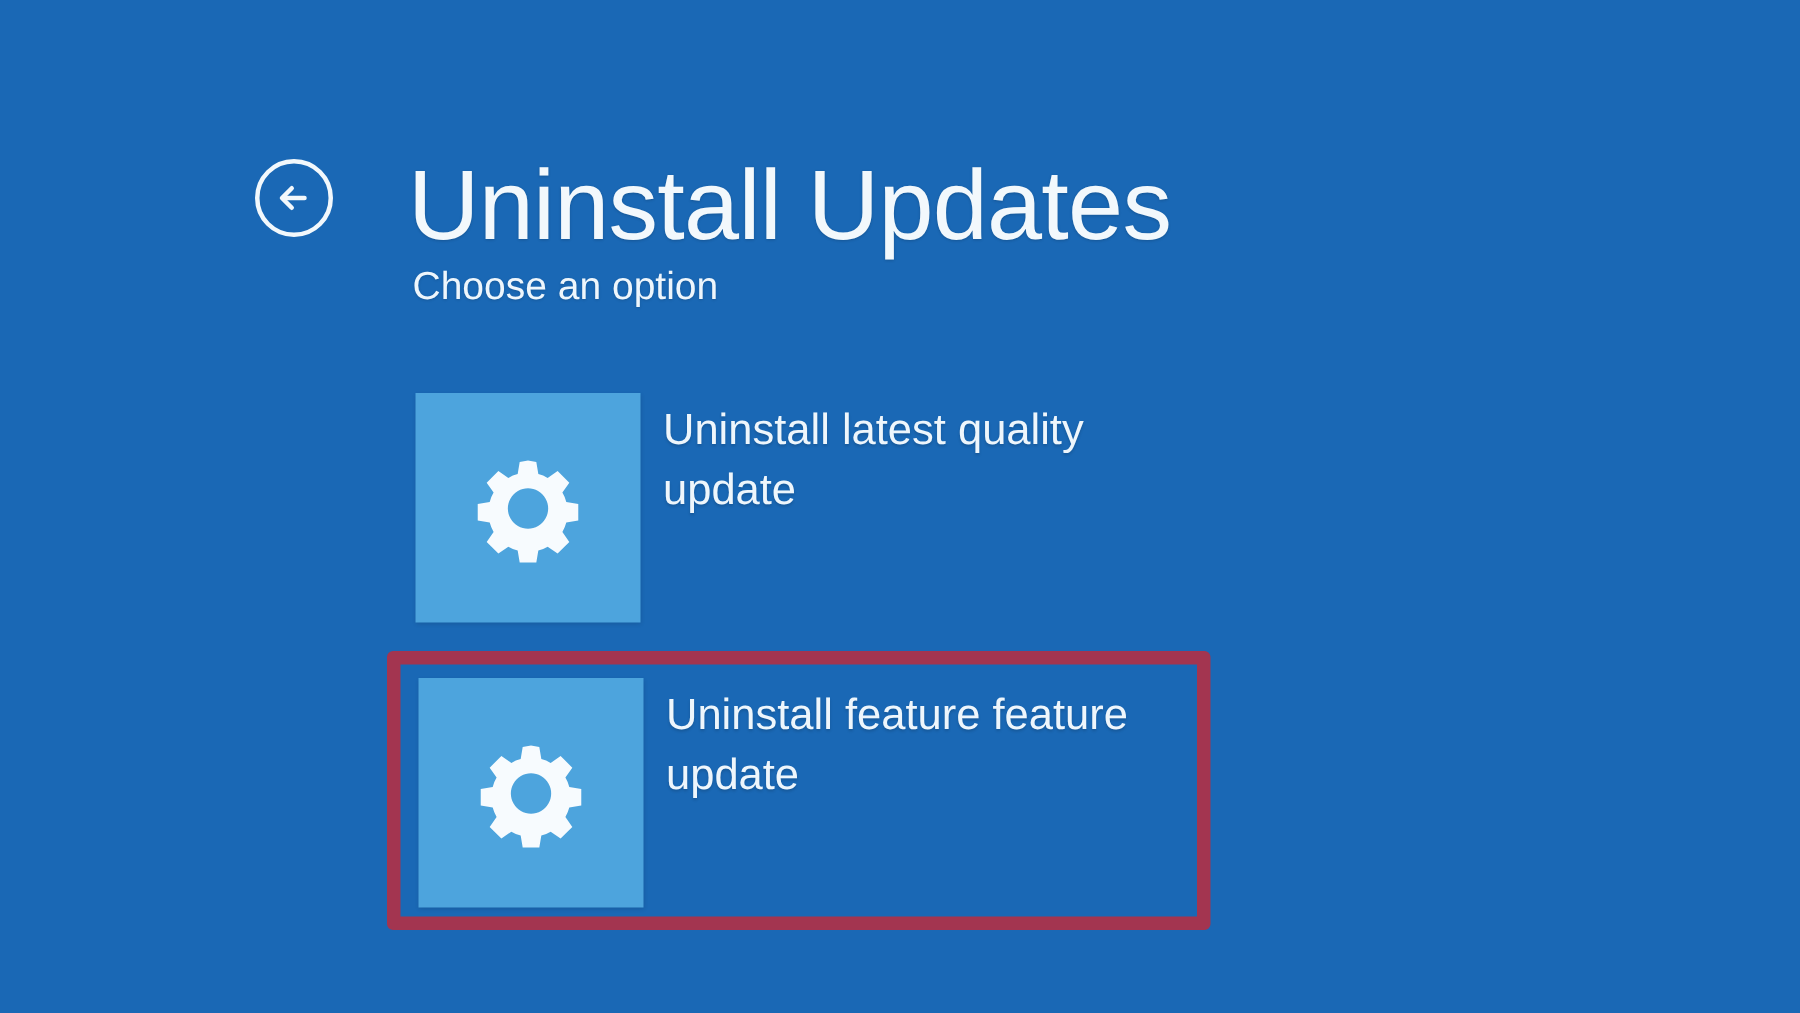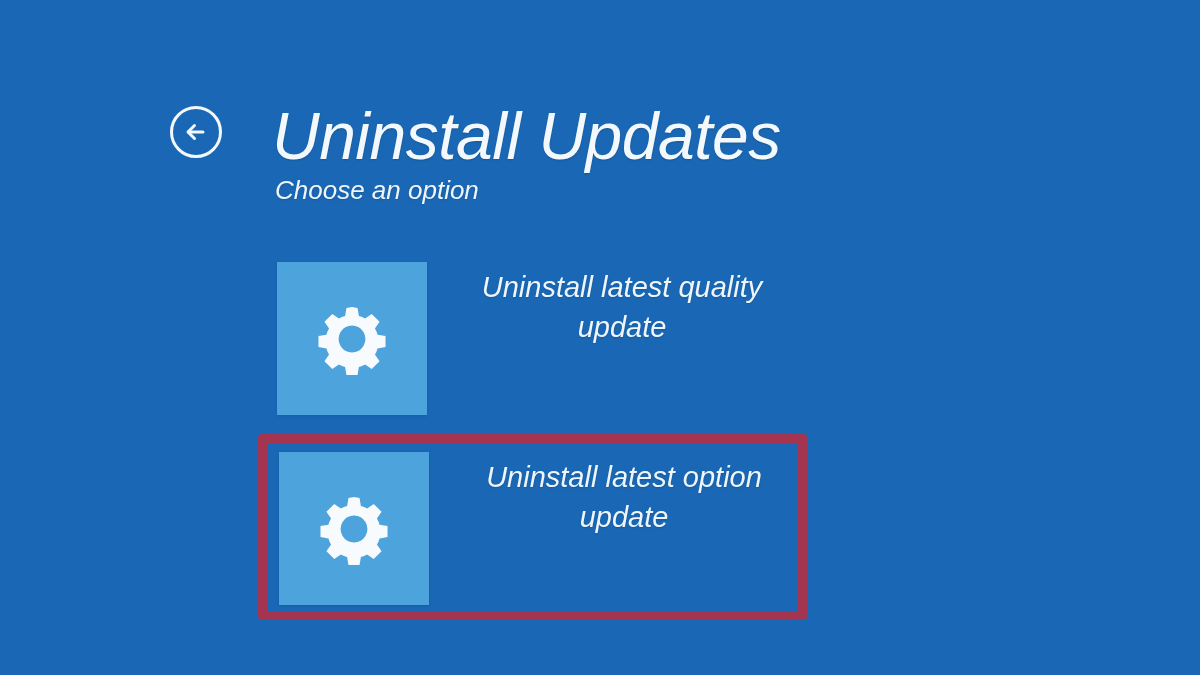--- a/index.html
+++ b/index.html
@@ -16,21 +16,20 @@
     font-family:"Liberation Sans", sans-serif;
     -webkit-font-smoothing:antialiased;
     position:relative;
   }
 
   
   #recovery-screen {
     position:absolute;
     inset:0;
     background:#1a68b5;
-    font-style:italic;
   }
 
   
   .header-row {
     position:absolute;
     left:0;
     top:44px;
     width:100%;
     height:96px;
     display:flex;
@@ -102,29 +101,28 @@
     flex:0 0 auto;
     display:flex;
     align-items:center;
     justify-content:center;
     box-shadow:0 1px 3px rgba(0,0,0,.12);
   }
 
   .option-tile svg { display:block; }
 
   .option-label {
-    margin-left:30px;
+    margin-left:15px;
     margin-top:5px;
     width:330px;
     font-size:29px;
     font-weight:300;
     line-height:40px;
     color:#eef6fc;
     text-shadow:0 1px 2px rgba(0,0,0,.16);
-    text-align:center;
   }
 
   
   .highlight-box {
     position:absolute;
     left:258px;
     top:434px;
     width:549px;
     height:186px;
     border:9px solid #a33550;
@@ -184,20 +182,20 @@
               a28.5 28.5 0 0 1 3.1 7.4 l9.5 1.6 0 13.2 -9.5 1.6 a28.5 28.5 0 0 1 -3.1 7.4
               l5.5 7.9 -9.3 9.3 -7.9-5.5 a28.5 28.5 0 0 1 -7.4 3.1 l-1.6 9.5 -13.2 0
               -1.6-9.5 a28.5 28.5 0 0 1 -7.4-3.1 l-7.9 5.5 -9.3-9.3 5.5-7.9
               a28.5 28.5 0 0 1 -3.1-7.4 l-9.5-1.6 0-13.2 9.5-1.6
               a28.5 28.5 0 0 1 3.1-7.4 l-5.5-7.9 9.3-9.3 7.9 5.5
               a28.5 28.5 0 0 1 7.4-3.1 l1.6-9.5 z
               M50 34 a16 16 0 1 0 0.01 0 z"></path>
           </svg>
         </span>
       </div>
-      <div class="option-label">Uninstall latest option update</div>
+      <div class="option-label">Uninstall feature feature update</div>
     </div>
 
   </div>
 
   <div class="highlight-box" style="border-color: rgb(163, 53, 80);"></div>
 
 </div>
 
 </body></html>

